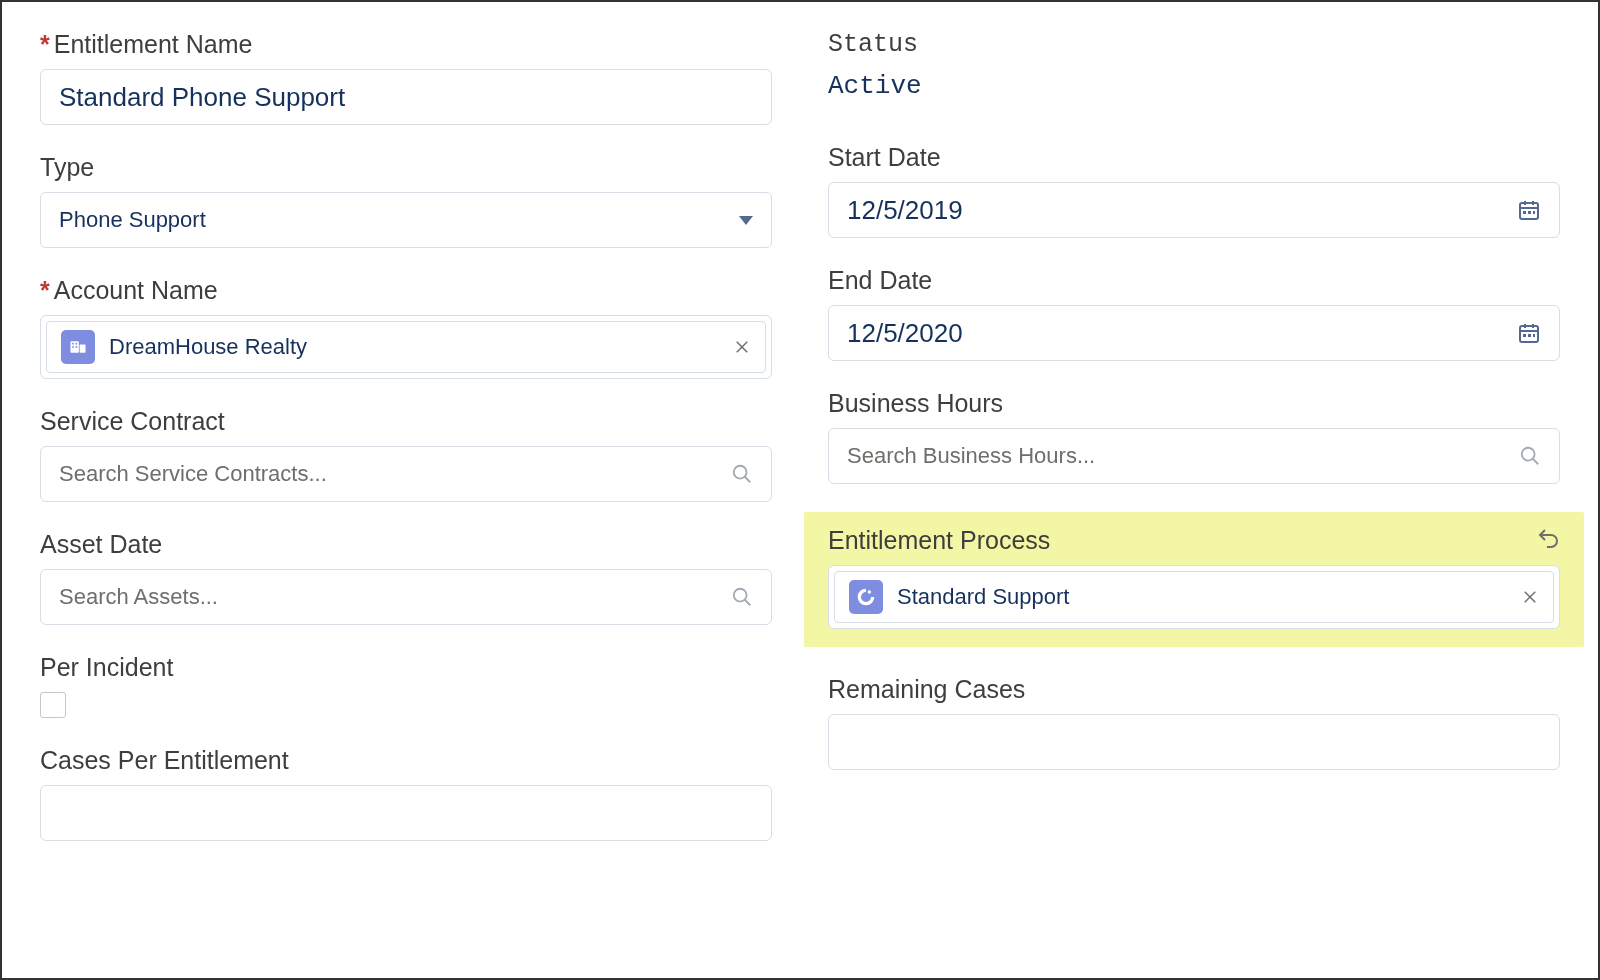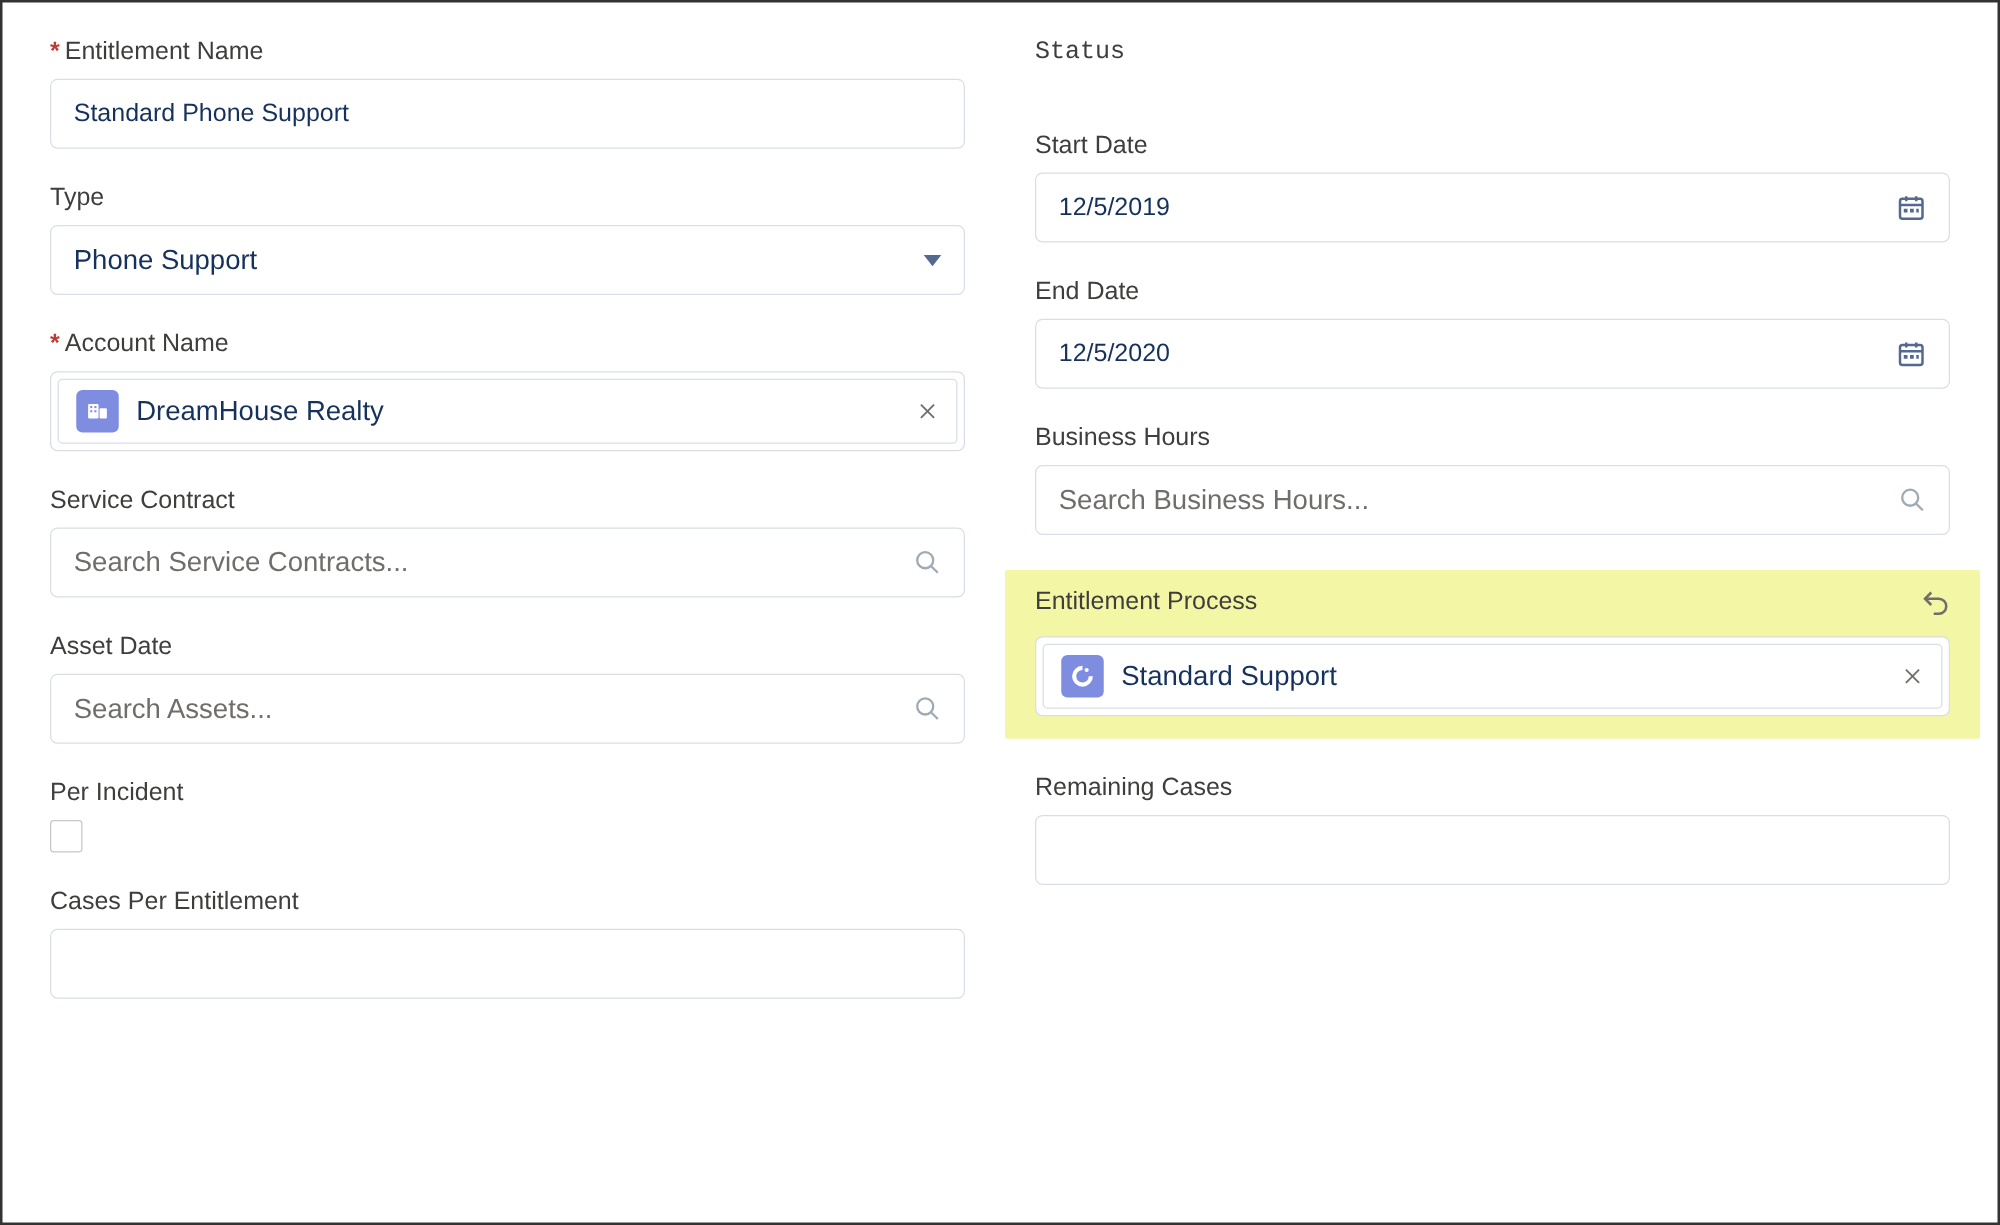--- a/index.html
+++ b/index.html
@@ -14,21 +14,21 @@
       border: 2px solid #333;
       padding: 28px 38px;
       display: grid;
       grid-template-columns: 1fr 1fr;
       column-gap: 56px;
       align-content: start;
     }
     .col { display: flex; flex-direction: column; }
     .field-group { margin-bottom: 28px; }
     .label {
-      font-size: 20px;
+      font-size: 25px;
       color: #3e3e3c;
       margin-bottom: 10px;
       display: block;
     }
     .required::before {
       content: "*";
       color: #c23934;
       margin-right: 4px;
       font-weight: bold;
     }
@@ -42,21 +42,21 @@
       background: #fff;
       padding: 0 18px;
       display: flex;
       align-items: center;
       position: relative;
     }
     .text-input input, .date-input input {
       border: none;
       outline: none;
       width: 100%;
-      font-size: 20px;
+      font-size: 26px;
       color: #16325c;
       background: transparent;
     }
     .text-input input::placeholder,
     .lookup-input .placeholder {
       color: #706e6b;
     }
     .select-input {
       justify-content: space-between;
       cursor: pointer;
@@ -217,20 +217,21 @@
         <input type="text" value="" style="">
       </div>
     </div>
 
   </div>
 
   <div class="col">
 
     <div class="field-group" style="margin-bottom:42px;font-family:Liberation Mono, monospace;">
       <label class="label">Status</label>
+      <div class="static-value">Active</div>
     </div>
 
     <div class="field-group">
       <label class="label">Start Date</label>
       <div class="date-input">
         <input type="text" value="12/5/2019" style="">
         <span class="cal-icon">
           <svg width="24" height="24" viewBox="0 0 24 24" fill="currentColor">
               <rect x="3" y="5" width="18" height="16" rx="2" fill="none" stroke="currentColor" stroke-width="2"></rect>
               <line x1="3" y1="10" x2="21" y2="10" stroke="currentColor" stroke-width="2"></line>

